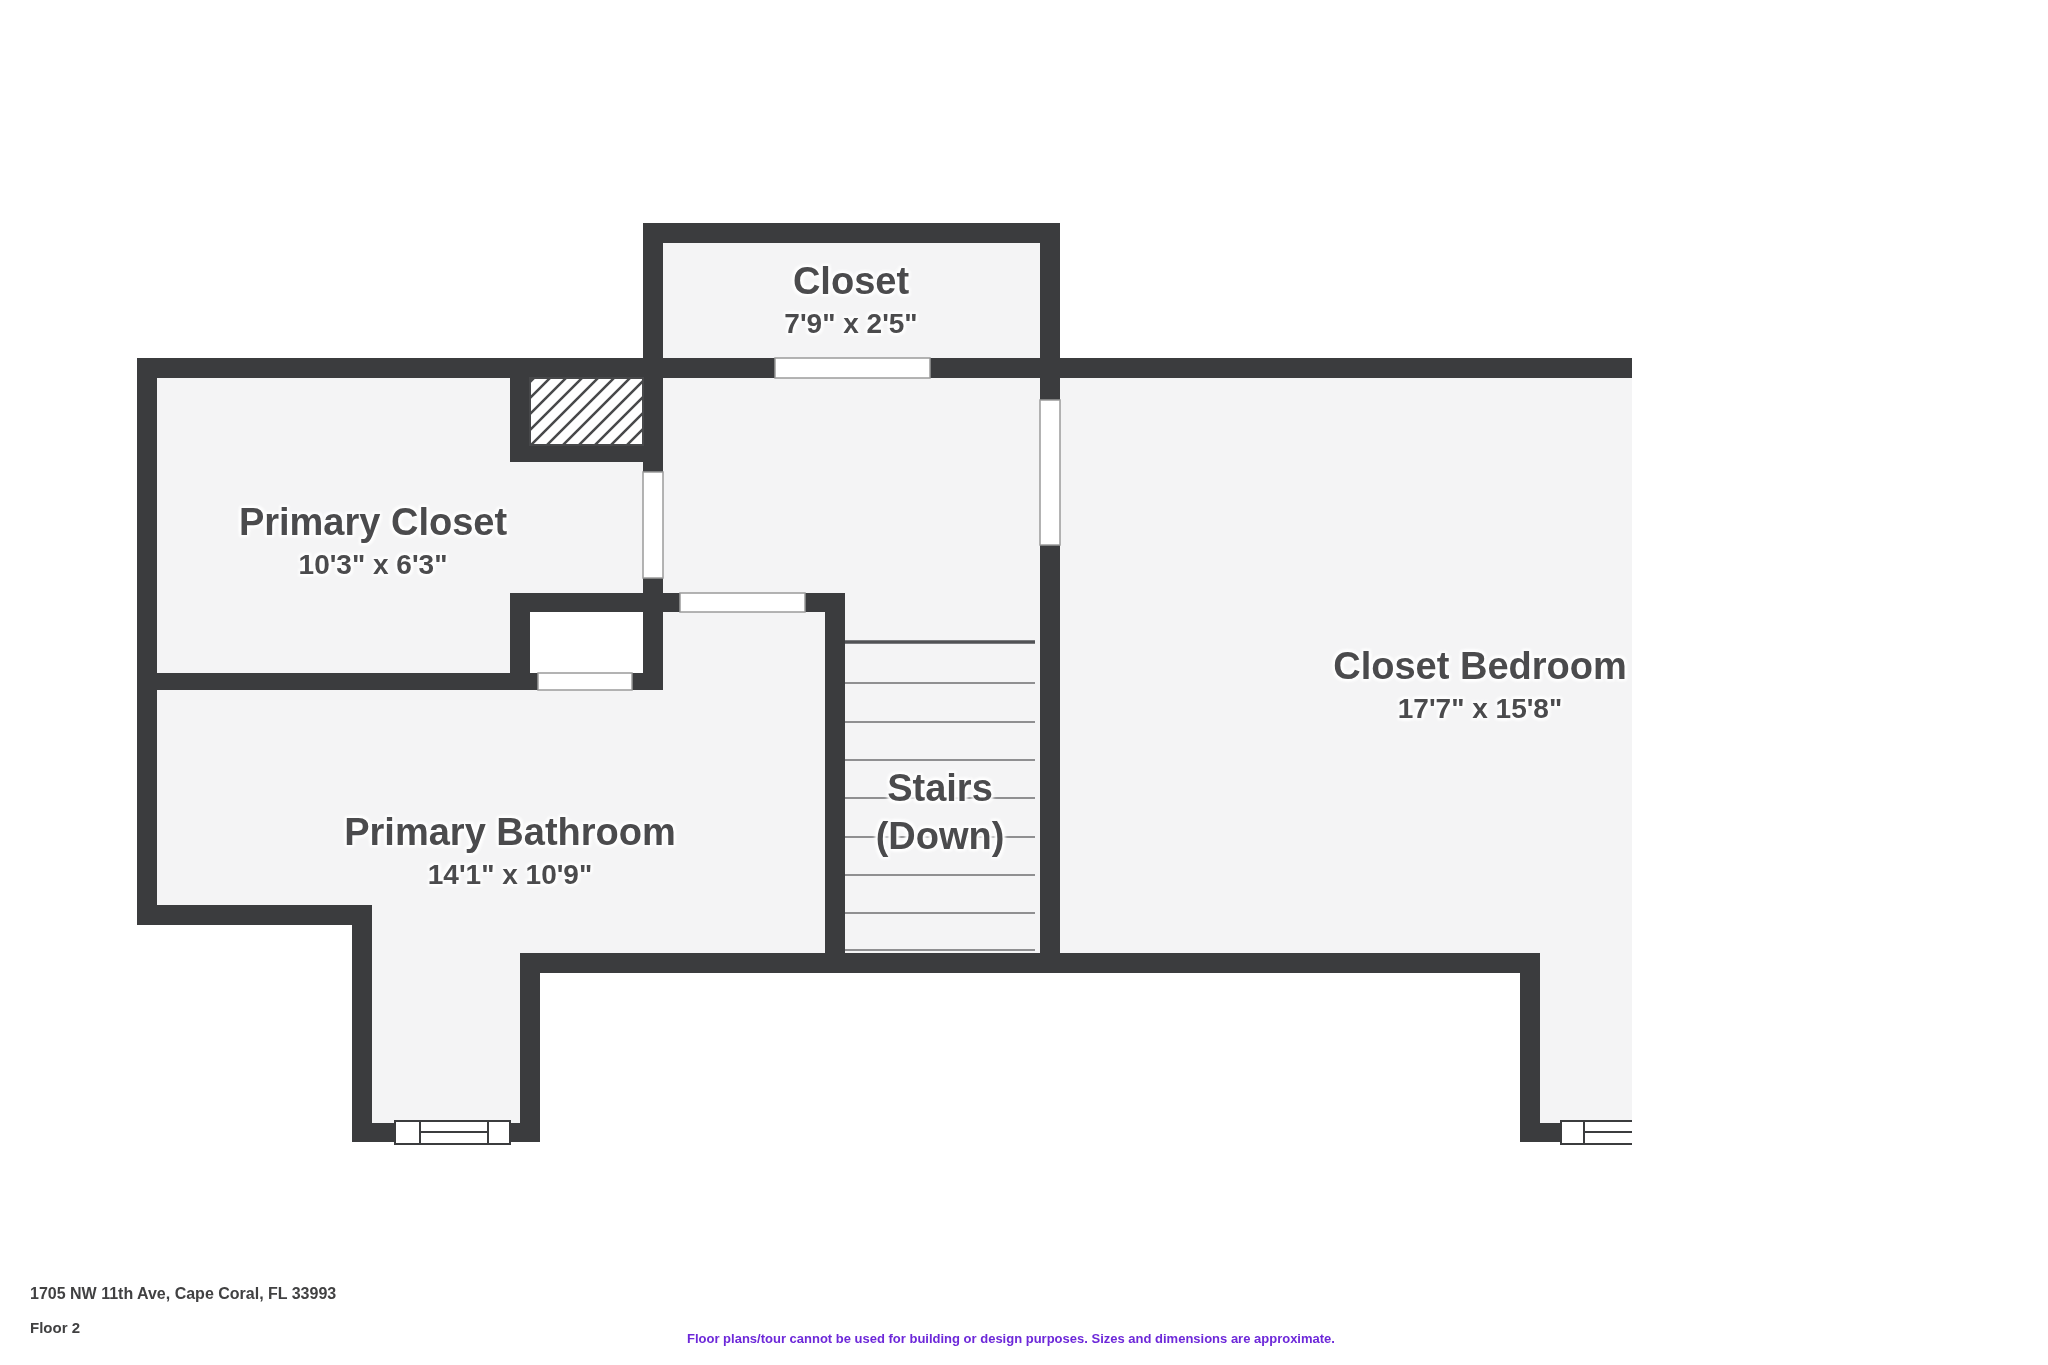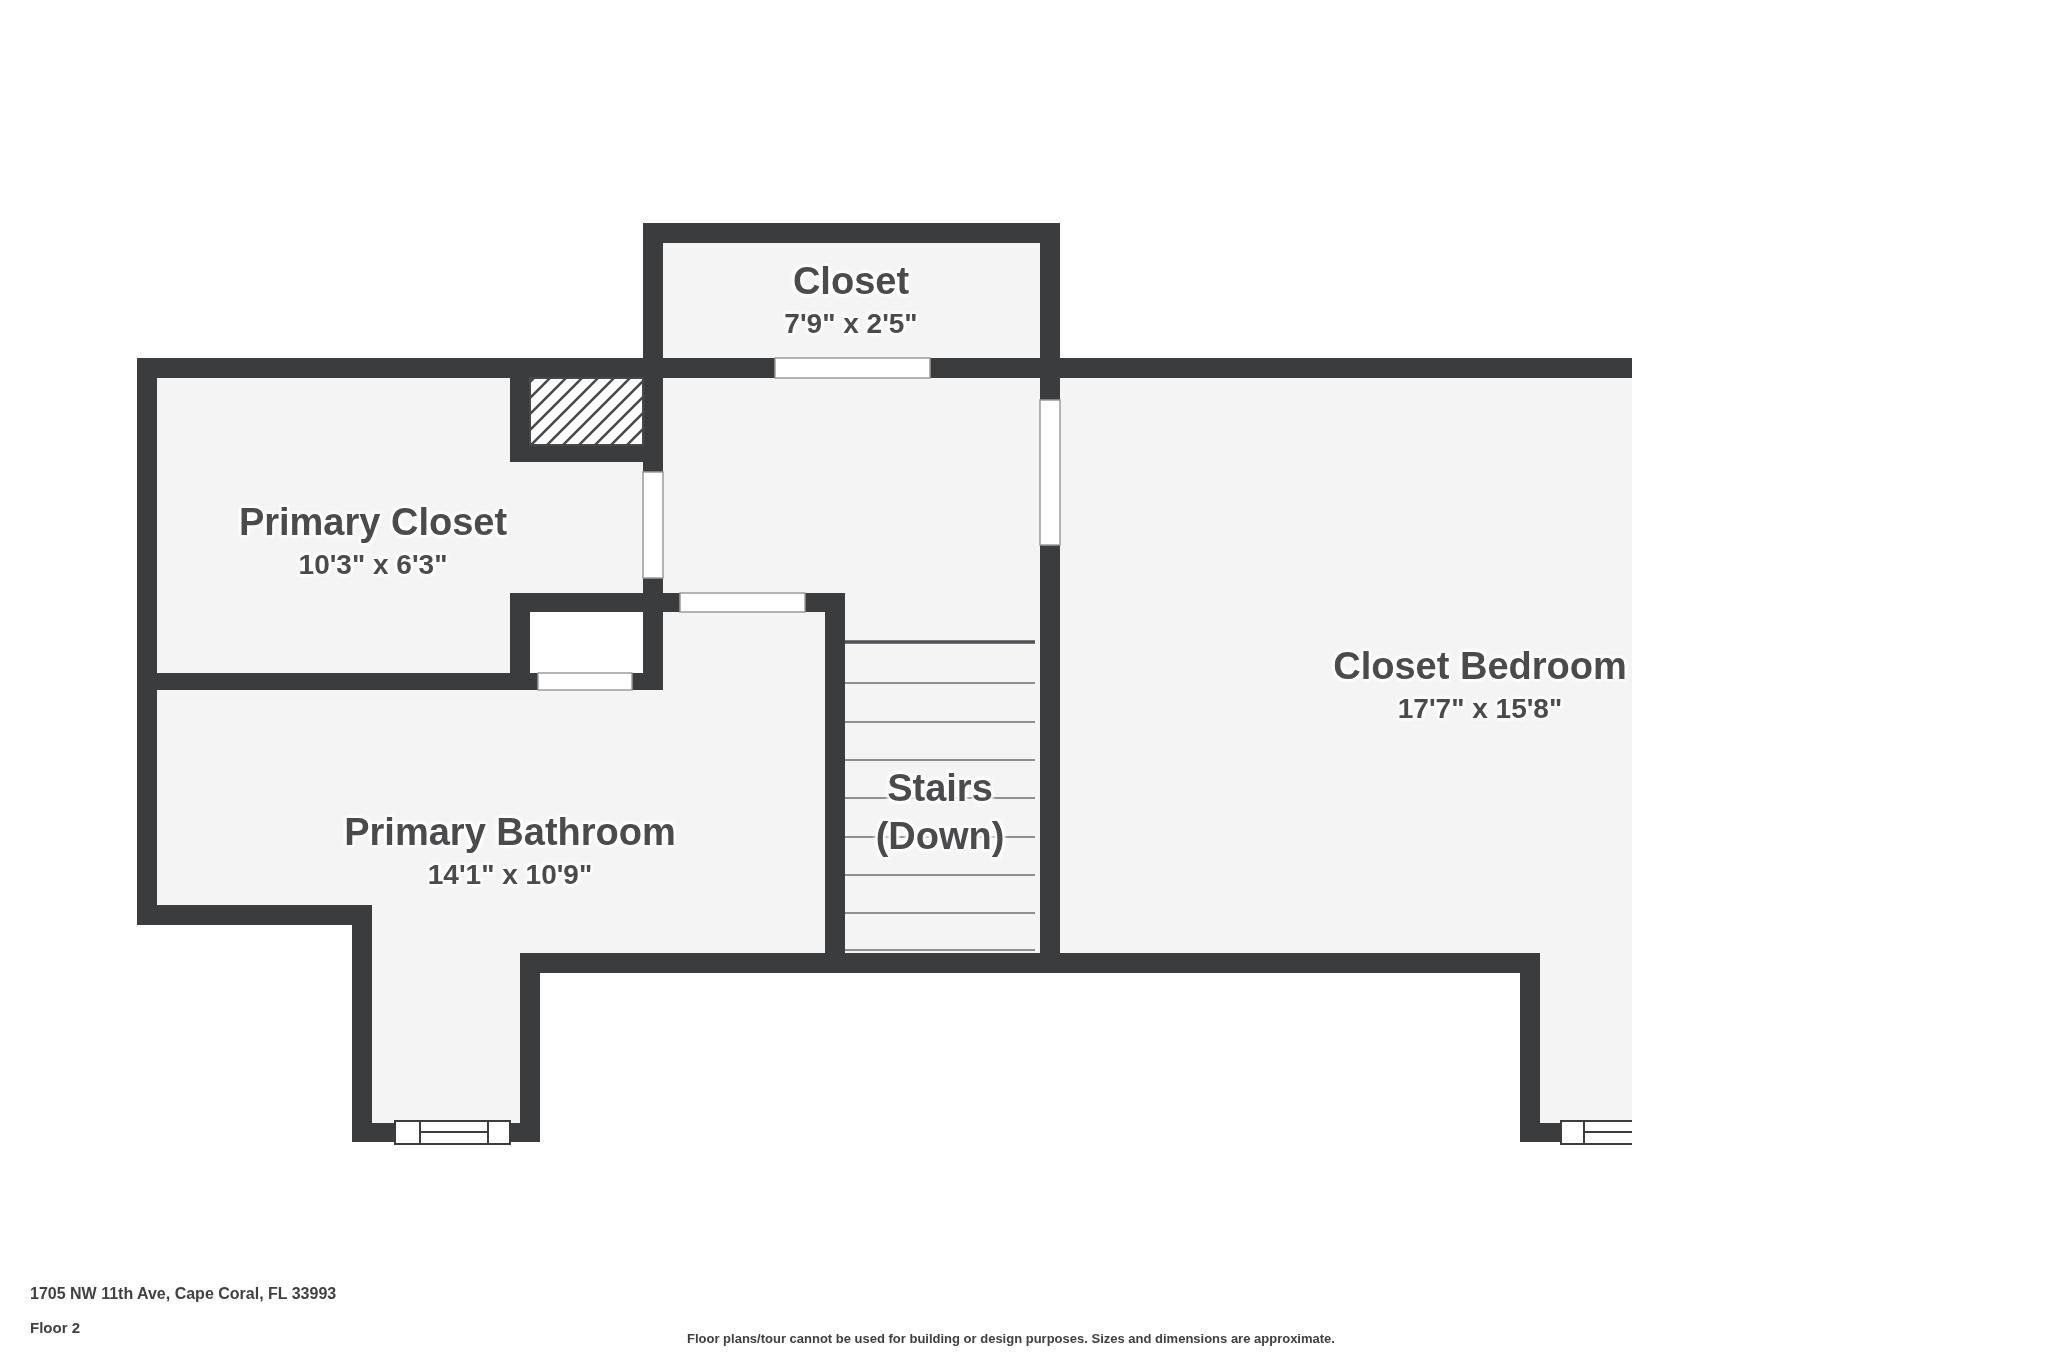--- a/index.html
+++ b/index.html
@@ -42,21 +42,21 @@
   }
   .room-name{font-size:38px;}
   .room-dims{font-size:28px;}
   .footer-text{
     position:absolute;
     color:var(--footer_text);
     font-weight:700;
   }
   .footer-address{left:30px;top:1285px;font-size:16px;}
   .footer-floor{left:30px;top:1319px;font-size:15px;}
-  .footer-disclaimer{left:687px;top:1331px;font-size:13px;color:#404040;}
+  .footer-disclaimer{left:687px;top:1331px;font-size:13px;color:#6d28d9;}
 </style>
 </head>
 <body>
 
 <div class="canvas">
 
   <svg class="plan-svg" width="2048" height="1365" viewBox="0 0 2048 1365">
     <defs>
       <pattern id="hatchPattern" width="16" height="16" patternUnits="userSpaceOnUse">
         <rect width="16" height="16" fill="#ffffff"></rect>

